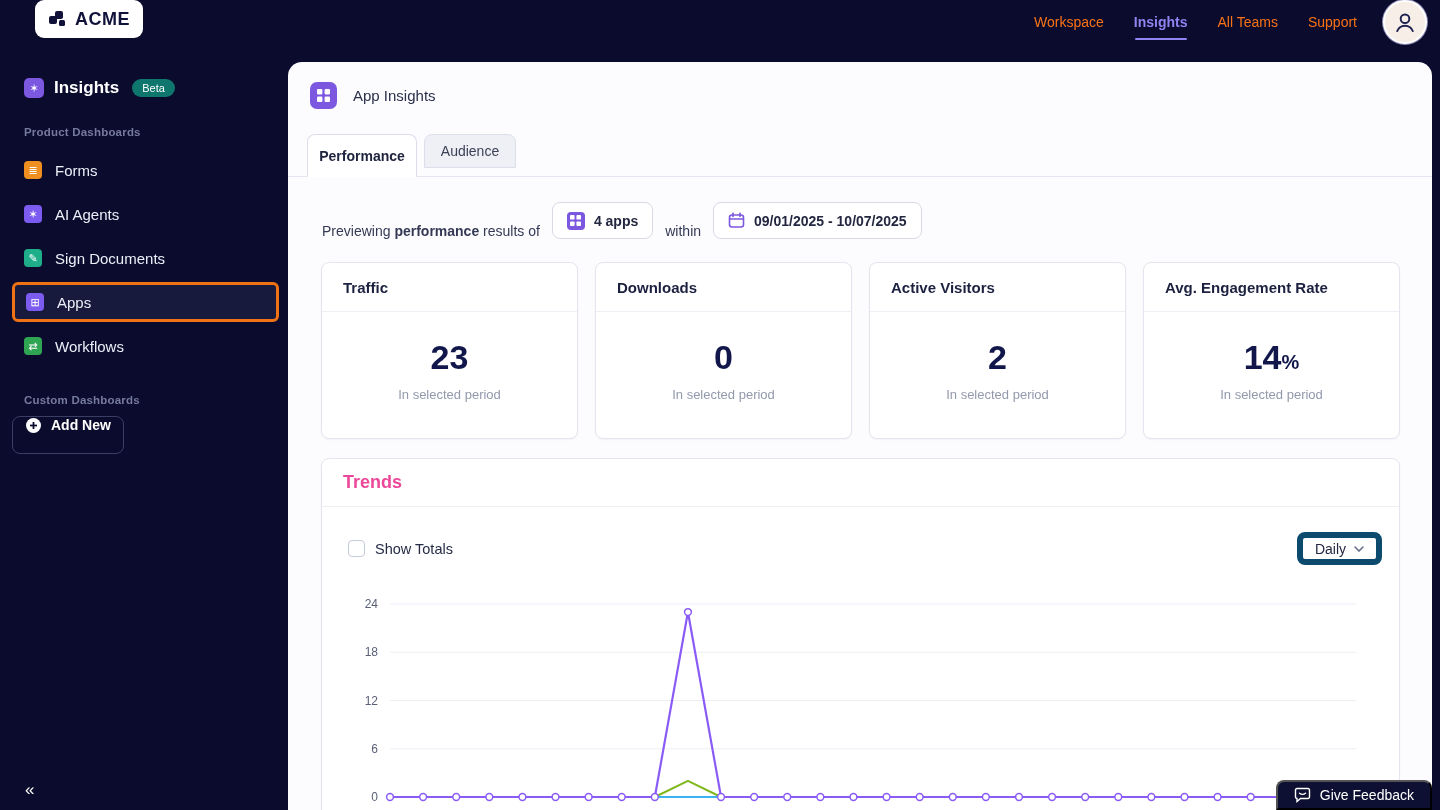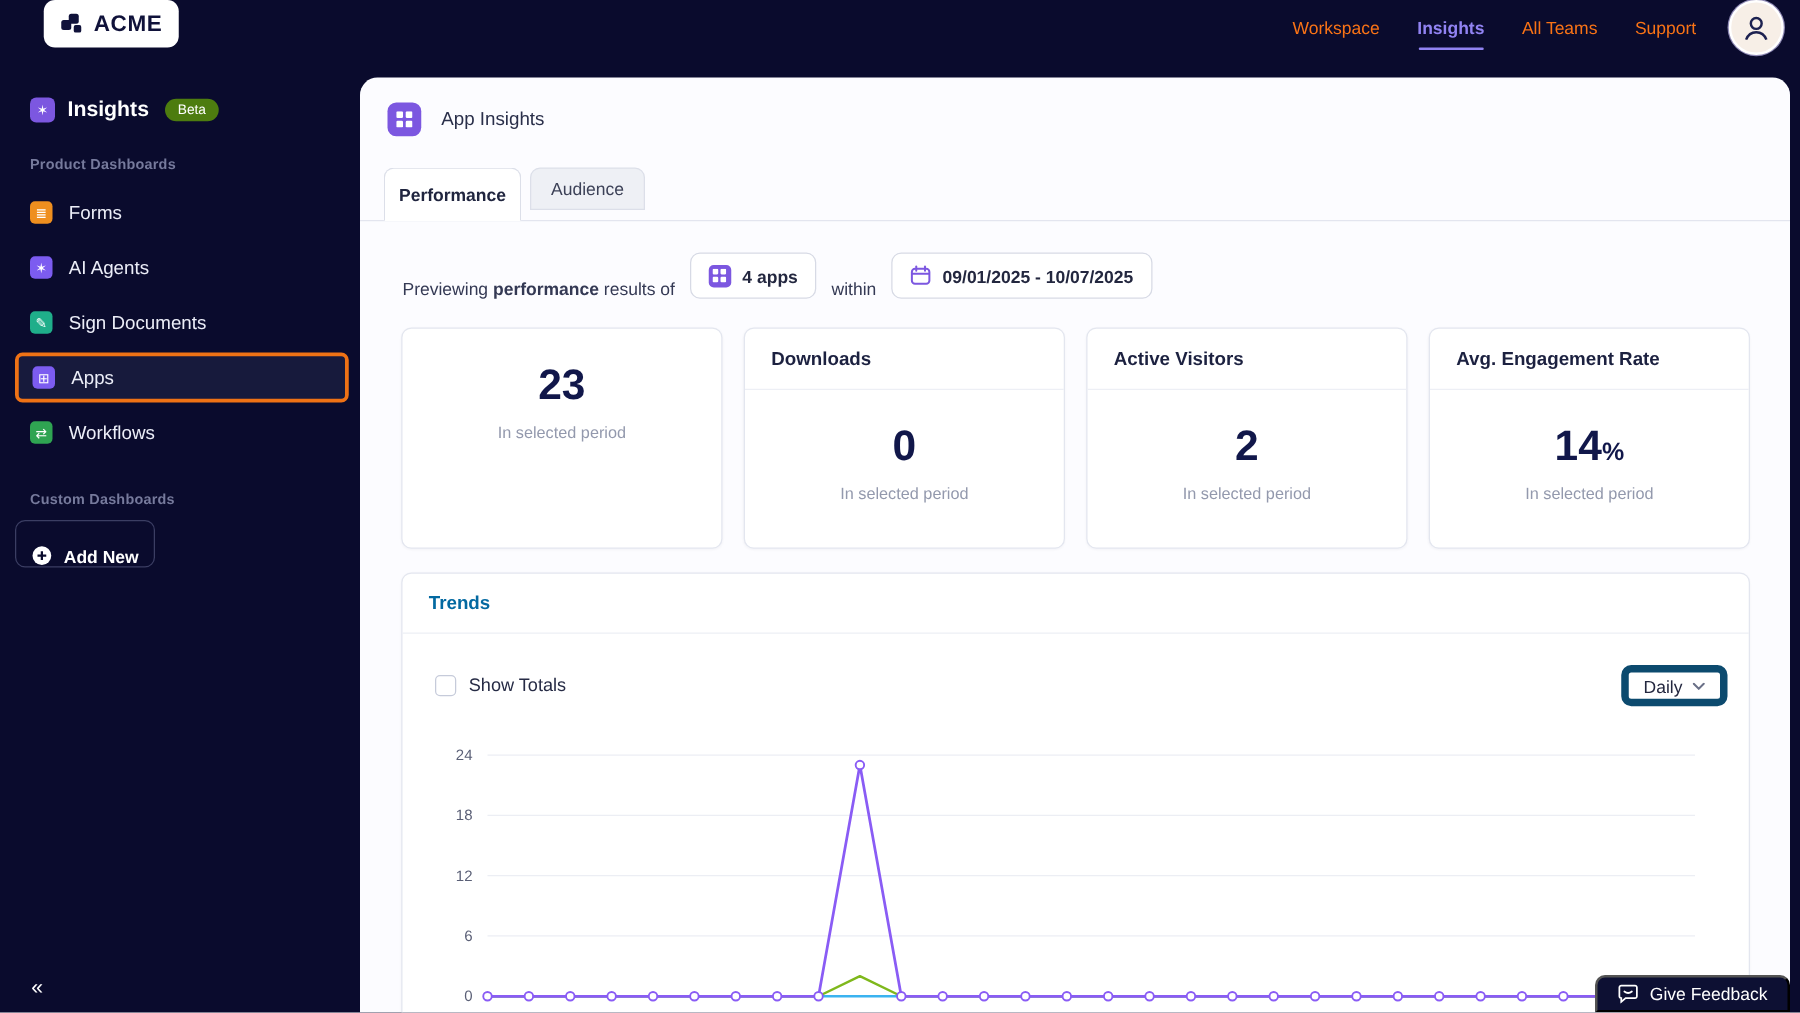--- a/index.html
+++ b/index.html
@@ -14,26 +14,26 @@
   .topnav-item{color:#f97316;font-size:14px;cursor:pointer;position:relative;text-decoration:none}
   .topnav-item.active{color:#9183f2;font-weight:bold}
   .topnav-item.active::after{content:"";position:absolute;left:1px;right:1px;bottom:-10px;height:2px;background:#9183f2;border-radius:1px}
   .avatar{width:44px;height:44px;border-radius:50%;background:#f7efe7;border:2px solid #fff;box-shadow:0 0 0 1px #8f8ab5;display:flex;align-items:center;justify-content:center;cursor:pointer;margin-left:-4px}
 
   
   .sidebar{position:absolute;top:62px;left:0;width:288px;bottom:0;padding-top:16px}
   .sidebar-header{display:flex;align-items:center;gap:10px;padding:0 24px;margin-bottom:28px}
   .insights-icon{width:20px;height:20px;border-radius:5px;background:#7c57e0;color:#fff;font-size:11px;display:flex;align-items:center;justify-content:center}
   .sidebar-title{color:#fff;font-size:17px;font-weight:bold}
-  .badge{background:#4d7c0f;color:#fff;font-size:11px;padding:3px 10px;border-radius:10px;margin-left:3px}
+  .badge{background:#0f766e;color:#fff;font-size:11px;padding:3px 10px;border-radius:10px;margin-left:3px}
   .section-label{color:#767a9c;font-size:11.5px;font-weight:bold;padding:0 24px;margin:16px 0 10px;letter-spacing:.2px}
   .nav-item{display:flex;align-items:center;gap:13px;height:44px;padding:0 24px;color:#eceef8;font-size:15px;cursor:pointer}
   .nav-item.active{margin:2px 9px 2px 12px;height:40px;padding:0 11px;border:3px solid #ef7215;border-radius:6px;background:#171a3c}
   .item-icon{width:18px;height:18px;border-radius:4px;display:flex;align-items:center;justify-content:center;color:#fff;font-size:11px;flex:0 0 18px}
-  .add-new{margin:10px 22px 0 12px;height:38px;border:1px solid #3b3e63;border-radius:8px;display:flex;align-items:flex-end;gap:9px;padding:0 12px;color:#fff;font-size:14px;font-weight:bold;cursor:pointer;background:transparent}
+  .add-new{margin:10px 22px 0 12px;height:38px;border:1px solid #3b3e63;border-radius:8px;display:flex;align-items:flex-start;gap:9px;padding:0 12px;color:#fff;font-size:14px;font-weight:bold;cursor:pointer;background:transparent}
   .collapse{position:absolute;bottom:10px;left:25px;color:#fff;font-size:17px;cursor:pointer}
 
   
   .panel{position:absolute;top:62px;left:288px;right:8px;bottom:0;background:#fcfcff;border-radius:14px 14px 0 0;overflow:hidden}
   .panel-header{display:flex;align-items:center;gap:16px;padding:20px 0 0 22px}
   .app-icon{width:27px;height:27px;border-radius:7px;background:#7c57e0;display:flex;align-items:center;justify-content:center}
   .panel-title{font-size:15px;color:#2a2f4a}
   .tabs{position:absolute;top:72px;left:0;right:0;height:43px;border-bottom:1px solid #e3e5ef;padding-left:19px;display:flex;align-items:flex-start;gap:7px}
   .tab{border:1px solid #dcdfe9;border-radius:8px 8px 0 0;font-size:14px;display:flex;align-items:center;justify-content:center;cursor:pointer}
   .tab.active{width:110px;height:43px;background:#fff;border-bottom:1px solid #fff;margin-bottom:-1px;font-weight:bold;color:#20253f;z-index:2}
@@ -45,21 +45,21 @@
   .mini-app-icon{width:18px;height:18px;border-radius:4px;background:#7c57e0;display:flex;align-items:center;justify-content:center}
 
   .stats-row{position:absolute;top:200px;left:33px;display:flex;gap:17px}
   .stat-card{width:257px;height:177px;background:#fff;border:1px solid #e3e6ef;border-radius:8px;box-shadow:0 1px 2px rgba(20,24,60,.04)}
   .stat-title{height:49px;display:flex;align-items:center;padding:0 21px;font-size:15px;font-weight:bold;color:#1c2140;border-bottom:1px solid #edeff5}
   .stat-value{margin-top:26px;text-align:center;font-size:34px;font-weight:bold;color:#11174a}
   .stat-unit{font-size:20px;font-weight:bold}
   .stat-sub{margin-top:10px;text-align:center;font-size:13px;color:#9399ad}
 
   .trends-card{position:absolute;top:396px;left:33px;width:1079px;height:430px;background:#fff;border:1px solid #e3e6ef;border-radius:8px;box-shadow:0 1px 2px rgba(20,24,60,.04)}
-  .trends-title{height:48px;display:flex;align-items:center;padding:0 21px;font-weight:bold;font-size:15px;color:#0369a1;border-bottom:1px solid #edeff5}
+  .trends-title{height:48px;display:flex;align-items:center;padding:0 21px;font-weight:bold;font-size:18px;color:#ec4899;border-bottom:1px solid #edeff5}
   .show-totals{position:absolute;left:26px;top:81px;display:flex;align-items:center;gap:10px}
   .checkbox{width:17px;height:17px;border:1.5px solid #c6cbda;border-radius:4px;background:#fff;cursor:pointer}
   .show-totals-label{font-size:14.5px;color:#262b45}
   .interval-dropdown{position:absolute;right:17px;top:73px;height:33px;border:6px solid #0c4a6e;border-radius:8px;background:#fff;display:flex;align-items:center;gap:8px;padding:0 12px;font-size:14px;color:#23273f;cursor:pointer}
   .chart-wrap{position:absolute;left:0;top:130px;width:1079px;height:295px}
   svg text{font-family:"Liberation Sans",sans-serif}
 
   .feedback-btn{position:absolute;right:8px;bottom:0;height:30px;background:#0d1033;border-radius:8px 8px 0 0;color:#fff;display:flex;align-items:center;gap:9px;padding:0 16px;font-size:14px;cursor:pointer;z-index:10}
 </style>
 </head>
@@ -174,20 +174,21 @@
         <line x1="5" y1="1.2" x2="5" y2="4.5" stroke="#7c57e0" stroke-width="1.6" stroke-linecap="round"></line>
         <line x1="12" y1="1.2" x2="12" y2="4.5" stroke="#7c57e0" stroke-width="1.6" stroke-linecap="round"></line>
         <line x1="1.5" y1="7" x2="15.5" y2="7" stroke="#7c57e0" stroke-width="1.6"></line>
       </svg>
       <span>09/01/2025 - 10/07/2025</span>
     </div>
   </div>
 
   <div class="stats-row">
     <div class="stat-card">
+      <div class="stat-title">Traffic</div>
       <div class="stat-value"><span>23</span></div>
       <div class="stat-sub">In selected period</div>
     </div>
     <div class="stat-card">
       <div class="stat-title">Downloads</div>
       <div class="stat-value"><span>0</span></div>
       <div class="stat-sub">In selected period</div>
     </div>
     <div class="stat-card">
       <div class="stat-title">Active Visitors</div>

